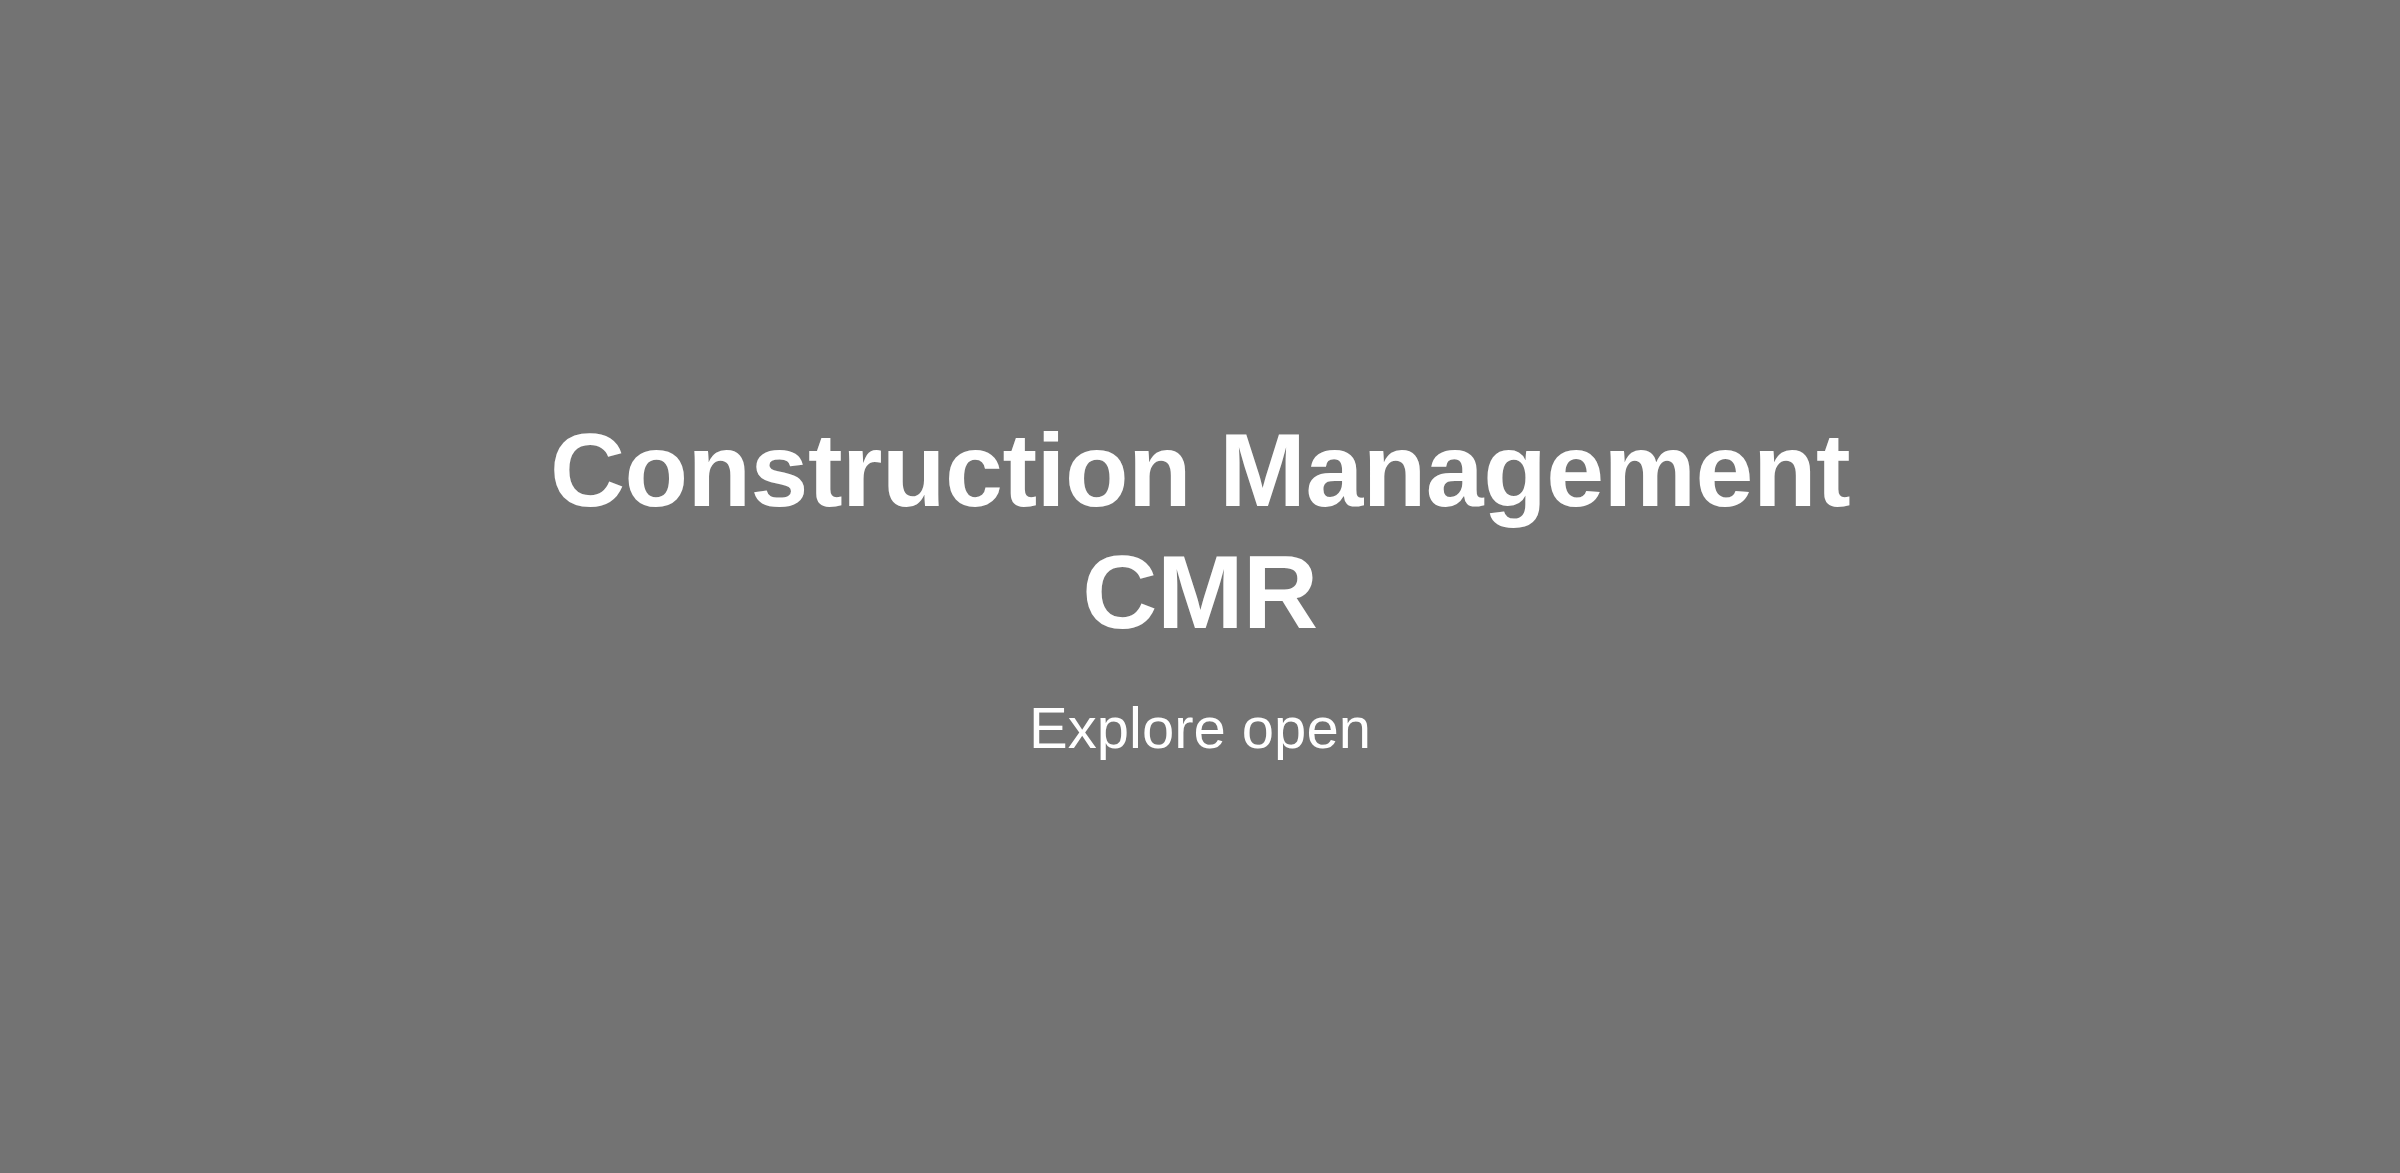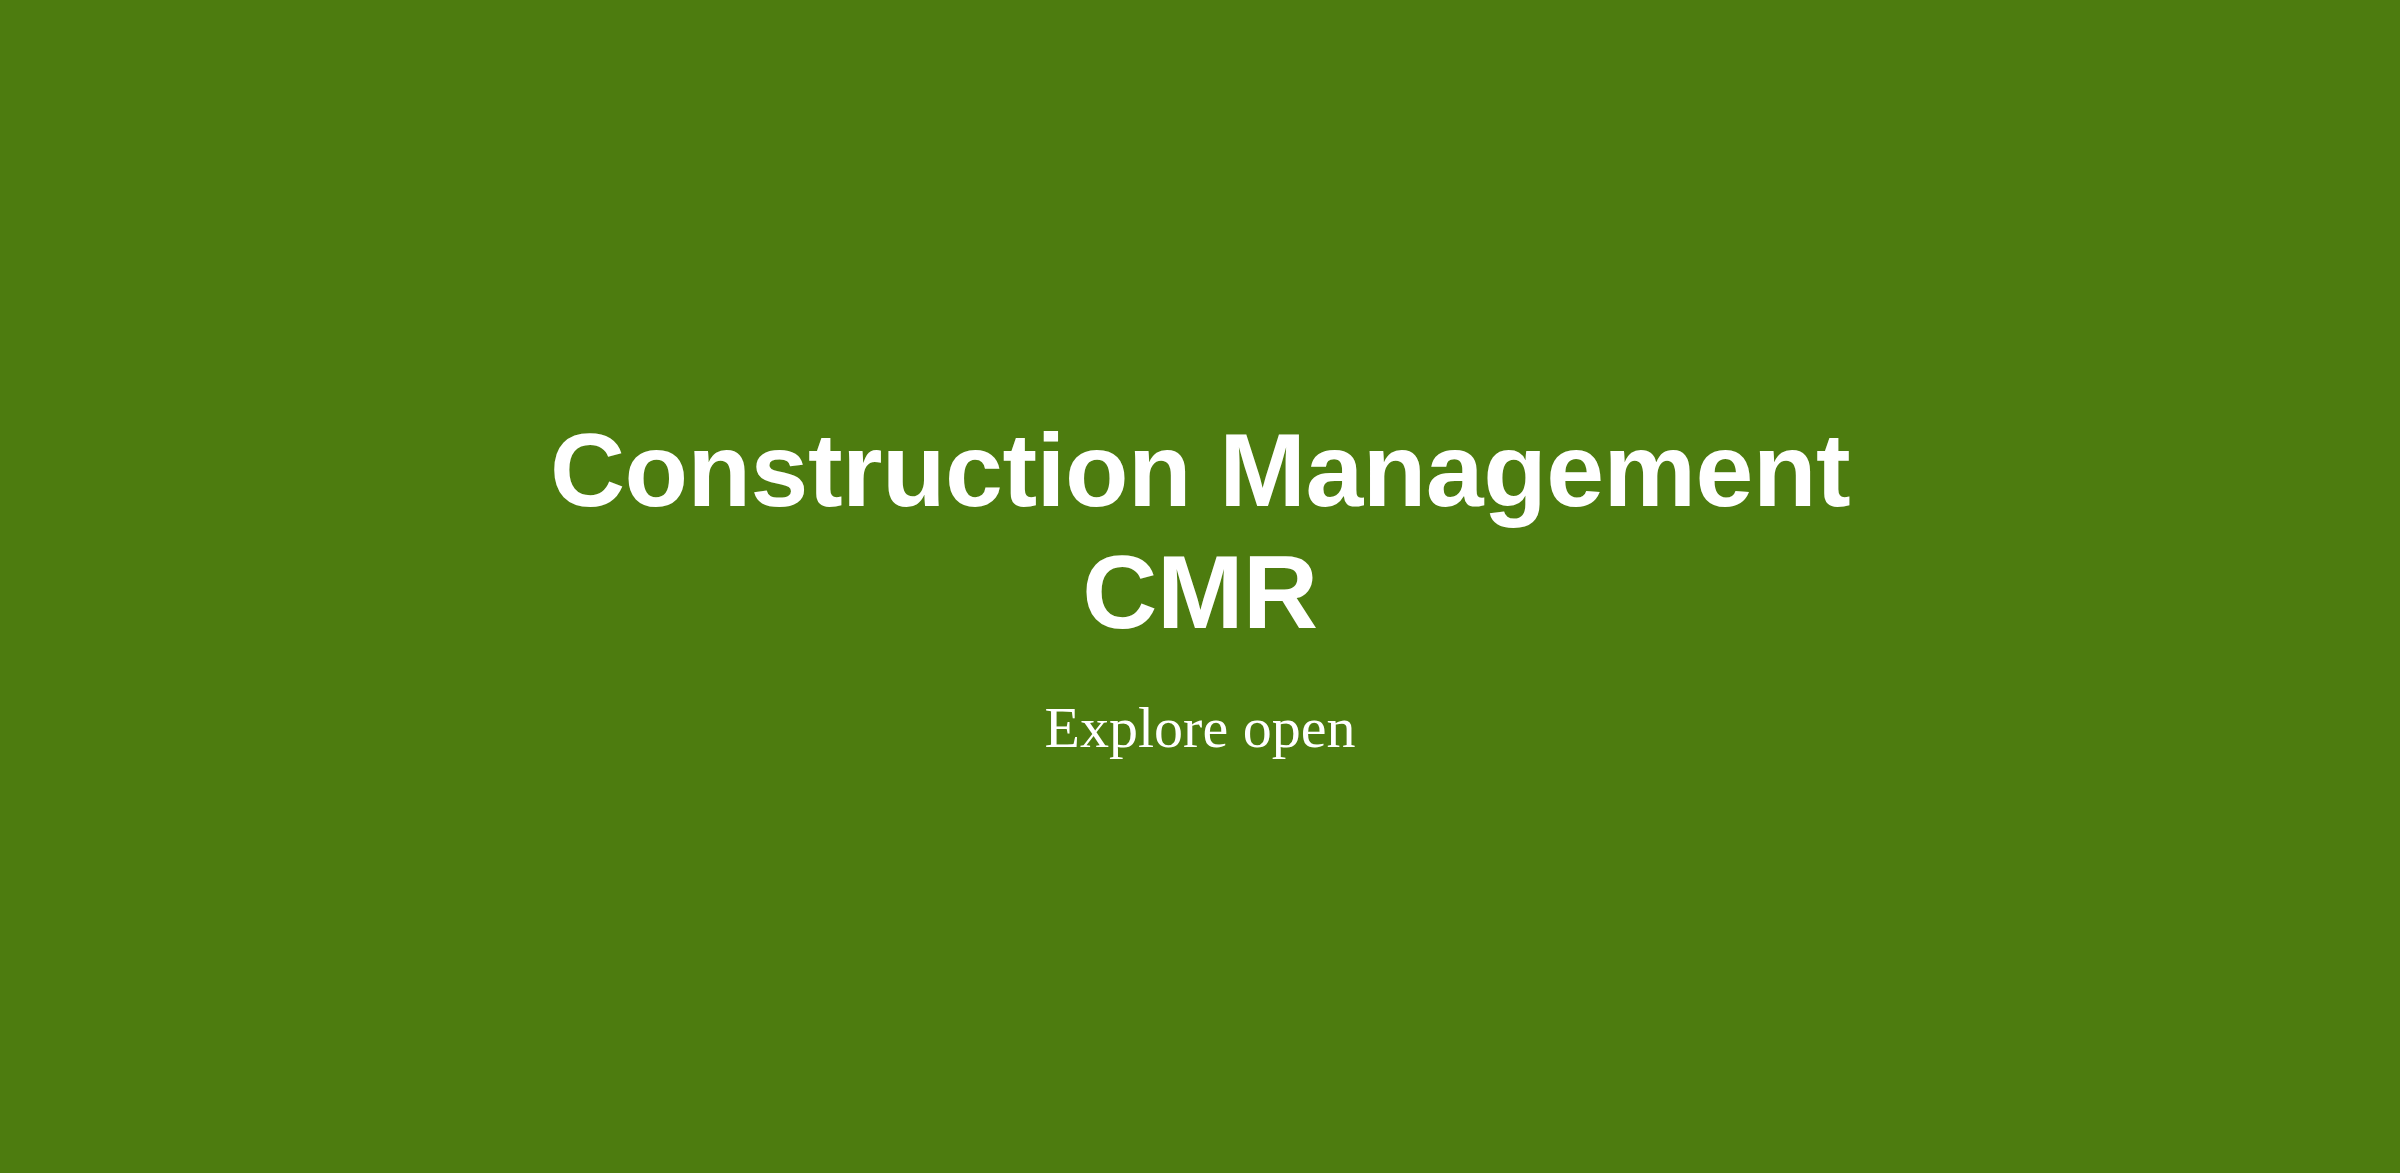--- a/index.html
+++ b/index.html
@@ -14,21 +14,21 @@
     overflow: hidden;
     font-family: "Liberation Sans", sans-serif;
     background: #023802;
   }
 
   #hero-banner {
     position: relative;
     box-sizing: border-box;
     width: 2400px;
     height: 1173px;
-    background-color: #4d7c0f;
+    background-color: #737373;
     display: flex;
     flex-direction: column;
     align-items: center;
     justify-content: center;
   }
 
   #hero-content {
     width: 1500px;
     max-width: 1500px;
     display: flex;
@@ -47,21 +47,21 @@
     line-height: 1.17;
     letter-spacing: -0.5px;
     color: #ffffff;
     text-align: center;
     word-wrap: break-word;
   }
 
   #hero-subtitle {
     margin: 40px 0 0 0;
     padding: 0;
-    font-family: Liberation Serif, serif;
+    font-family: Liberation Sans, sans-serif;
     font-weight: 400;
     font-size: 58px;
     line-height: 1.2;
     letter-spacing: 0px;
     color: #ffffff;
     text-align: left;
   }
 </style>
 </head>
 <body>

